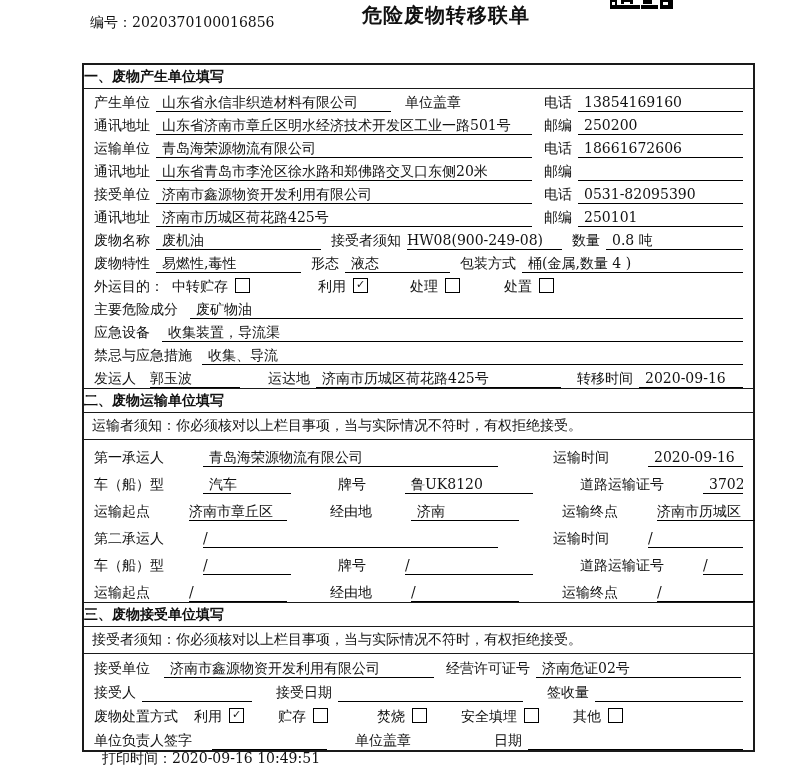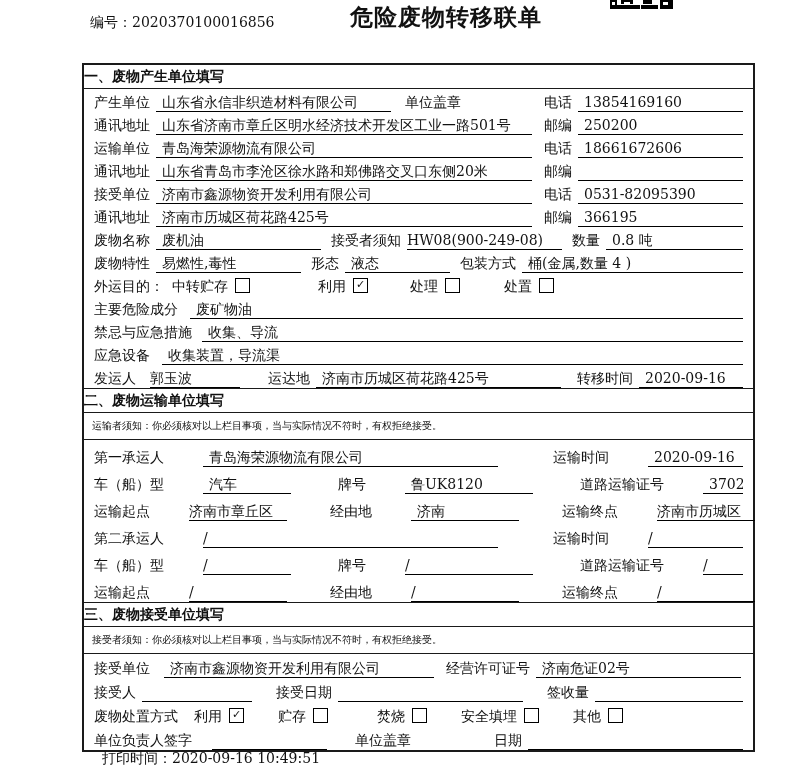--- a/index.html
+++ b/index.html
@@ -1,27 +1,27 @@
 <!DOCTYPE html>
 <html><head>
 <meta charset="utf-8">
 <style>
   html,body{margin:0;padding:0;background:#fff;}
   .page{position:relative;width:796px;height:768px;background:#fff;overflow:hidden;
         font-family:"DejaVu Serif","Liberation Serif",serif;color:#111;font-size:14px;}
   .serial{position:absolute;left:90px;top:14px;white-space:nowrap;}
   .doc-title{position:absolute;left:0;top:2px;width:100%;box-sizing:border-box;padding-left:96px;
-             text-align:center;font-size:23px;font-weight:bold;letter-spacing:1px;}
+             text-align:center;font-size:20px;font-weight:bold;letter-spacing:1px;}
   .qr{position:absolute;left:610px;top:0;}
   .box{position:absolute;left:82px;top:63px;width:673px;box-sizing:border-box;
        border:2px solid #1a1a1a;background:#fff;}
   .sec-h{height:23px;line-height:22px;font-weight:bold;padding:0 0;
          border-bottom:1.5px solid #1a1a1a;font-size:14px;}
   .bt{border-top:1.5px solid #1a1a1a;}
-  .notice{height:26px;line-height:25px;padding:0 8px;border-bottom:1.5px solid #1a1a1a;font-size:10px;}
+  .notice{height:26px;line-height:25px;padding:0 8px;border-bottom:1.5px solid #1a1a1a;font-size:14px;}
   .r{display:flex;align-items:flex-end;padding:0 10px;box-sizing:border-box;}
   .h23{height:23px;} .h27{height:27px;gap:33px;} .h24{height:24px;}
   .l{white-space:nowrap;height:19px;line-height:19px;flex:none;}
   .f{border-bottom:1.2px solid #000;height:19px;line-height:19px;margin-left:6px;
      white-space:nowrap;overflow:hidden;text-align:left;flex:none;box-sizing:border-box;}
   .lf{text-align:left;padding-left:6px;}
   .fx{flex:1 1 auto;}
   .sp{flex:1 1 auto;}
   .cbx{display:block;width:13px;height:13px;border:1.5px solid #000;margin:0 0 3px 7px;
        text-align:center;line-height:12px;font-size:11px;font-weight:bold;flex:none;
@@ -87,21 +87,21 @@
       <span class="l">接受单位</span>
       <span class="f lf fx">济南市鑫源物资开发利用有限公司</span>
       <span class="l" style="margin-left:12px">电话</span>
       <span class="f lf" style="width:165px">0531-82095390</span>
     </div>
 
     <div class="r h23">
       <span class="l">通讯地址</span>
       <span class="f lf fx">济南市历城区荷花路425号</span>
       <span class="l" style="margin-left:12px">邮编</span>
-      <span class="f lf" style="width:165px">366195</span>
+      <span class="f lf" style="width:165px">250101</span>
     </div>
 
     <div class="r h23">
       <span class="l">废物名称</span>
       <span class="f lf" style="width:165px">废机油</span>
       <span class="l" style="margin-left:10px">接受者须知</span>
       <span class="f" style="width:155px">HW08(900-249-08)</span>
       <span class="l" style="margin-left:10px">数量</span>
       <span class="f lf fx">0.8 吨</span>
     </div>
@@ -126,27 +126,27 @@
       <span class="l" style="margin-left:44px">处置</span>
       <span class="cbx"></span>
     </div>
 
     <div class="r h23">
       <span class="l">主要危险成分</span>
       <span class="f lf fx" style="margin-left:12px">废矿物油</span>
     </div>
 
     <div class="r h23">
+      <span class="l">应急设备</span>
+      <span class="f lf fx" style="margin-left:12px">收集装置，导流渠</span>
+    </div>
+
+    <div class="r h23">
       <span class="l">禁忌与应急措施</span>
       <span class="f lf fx" style="margin-left:10px">收集、导流</span>
-    </div>
-
-    <div class="r h23">
-      <span class="l">应急设备</span>
-      <span class="f lf fx" style="margin-left:12px">收集装置，导流渠</span>
     </div>
 
     <div class="r h23">
       <span class="l">发运人</span>
       <span class="f" style="width:90px;margin-left:14px">郭玉波</span>
       <span class="l" style="margin-left:28px">运达地</span>
       <span class="f lf" style="width:245px">济南市历城区荷花路425号</span>
       <span class="l" style="margin-left:16px">转移时间</span>
       <span class="f lf fx">2020-09-16</span>
     </div>

